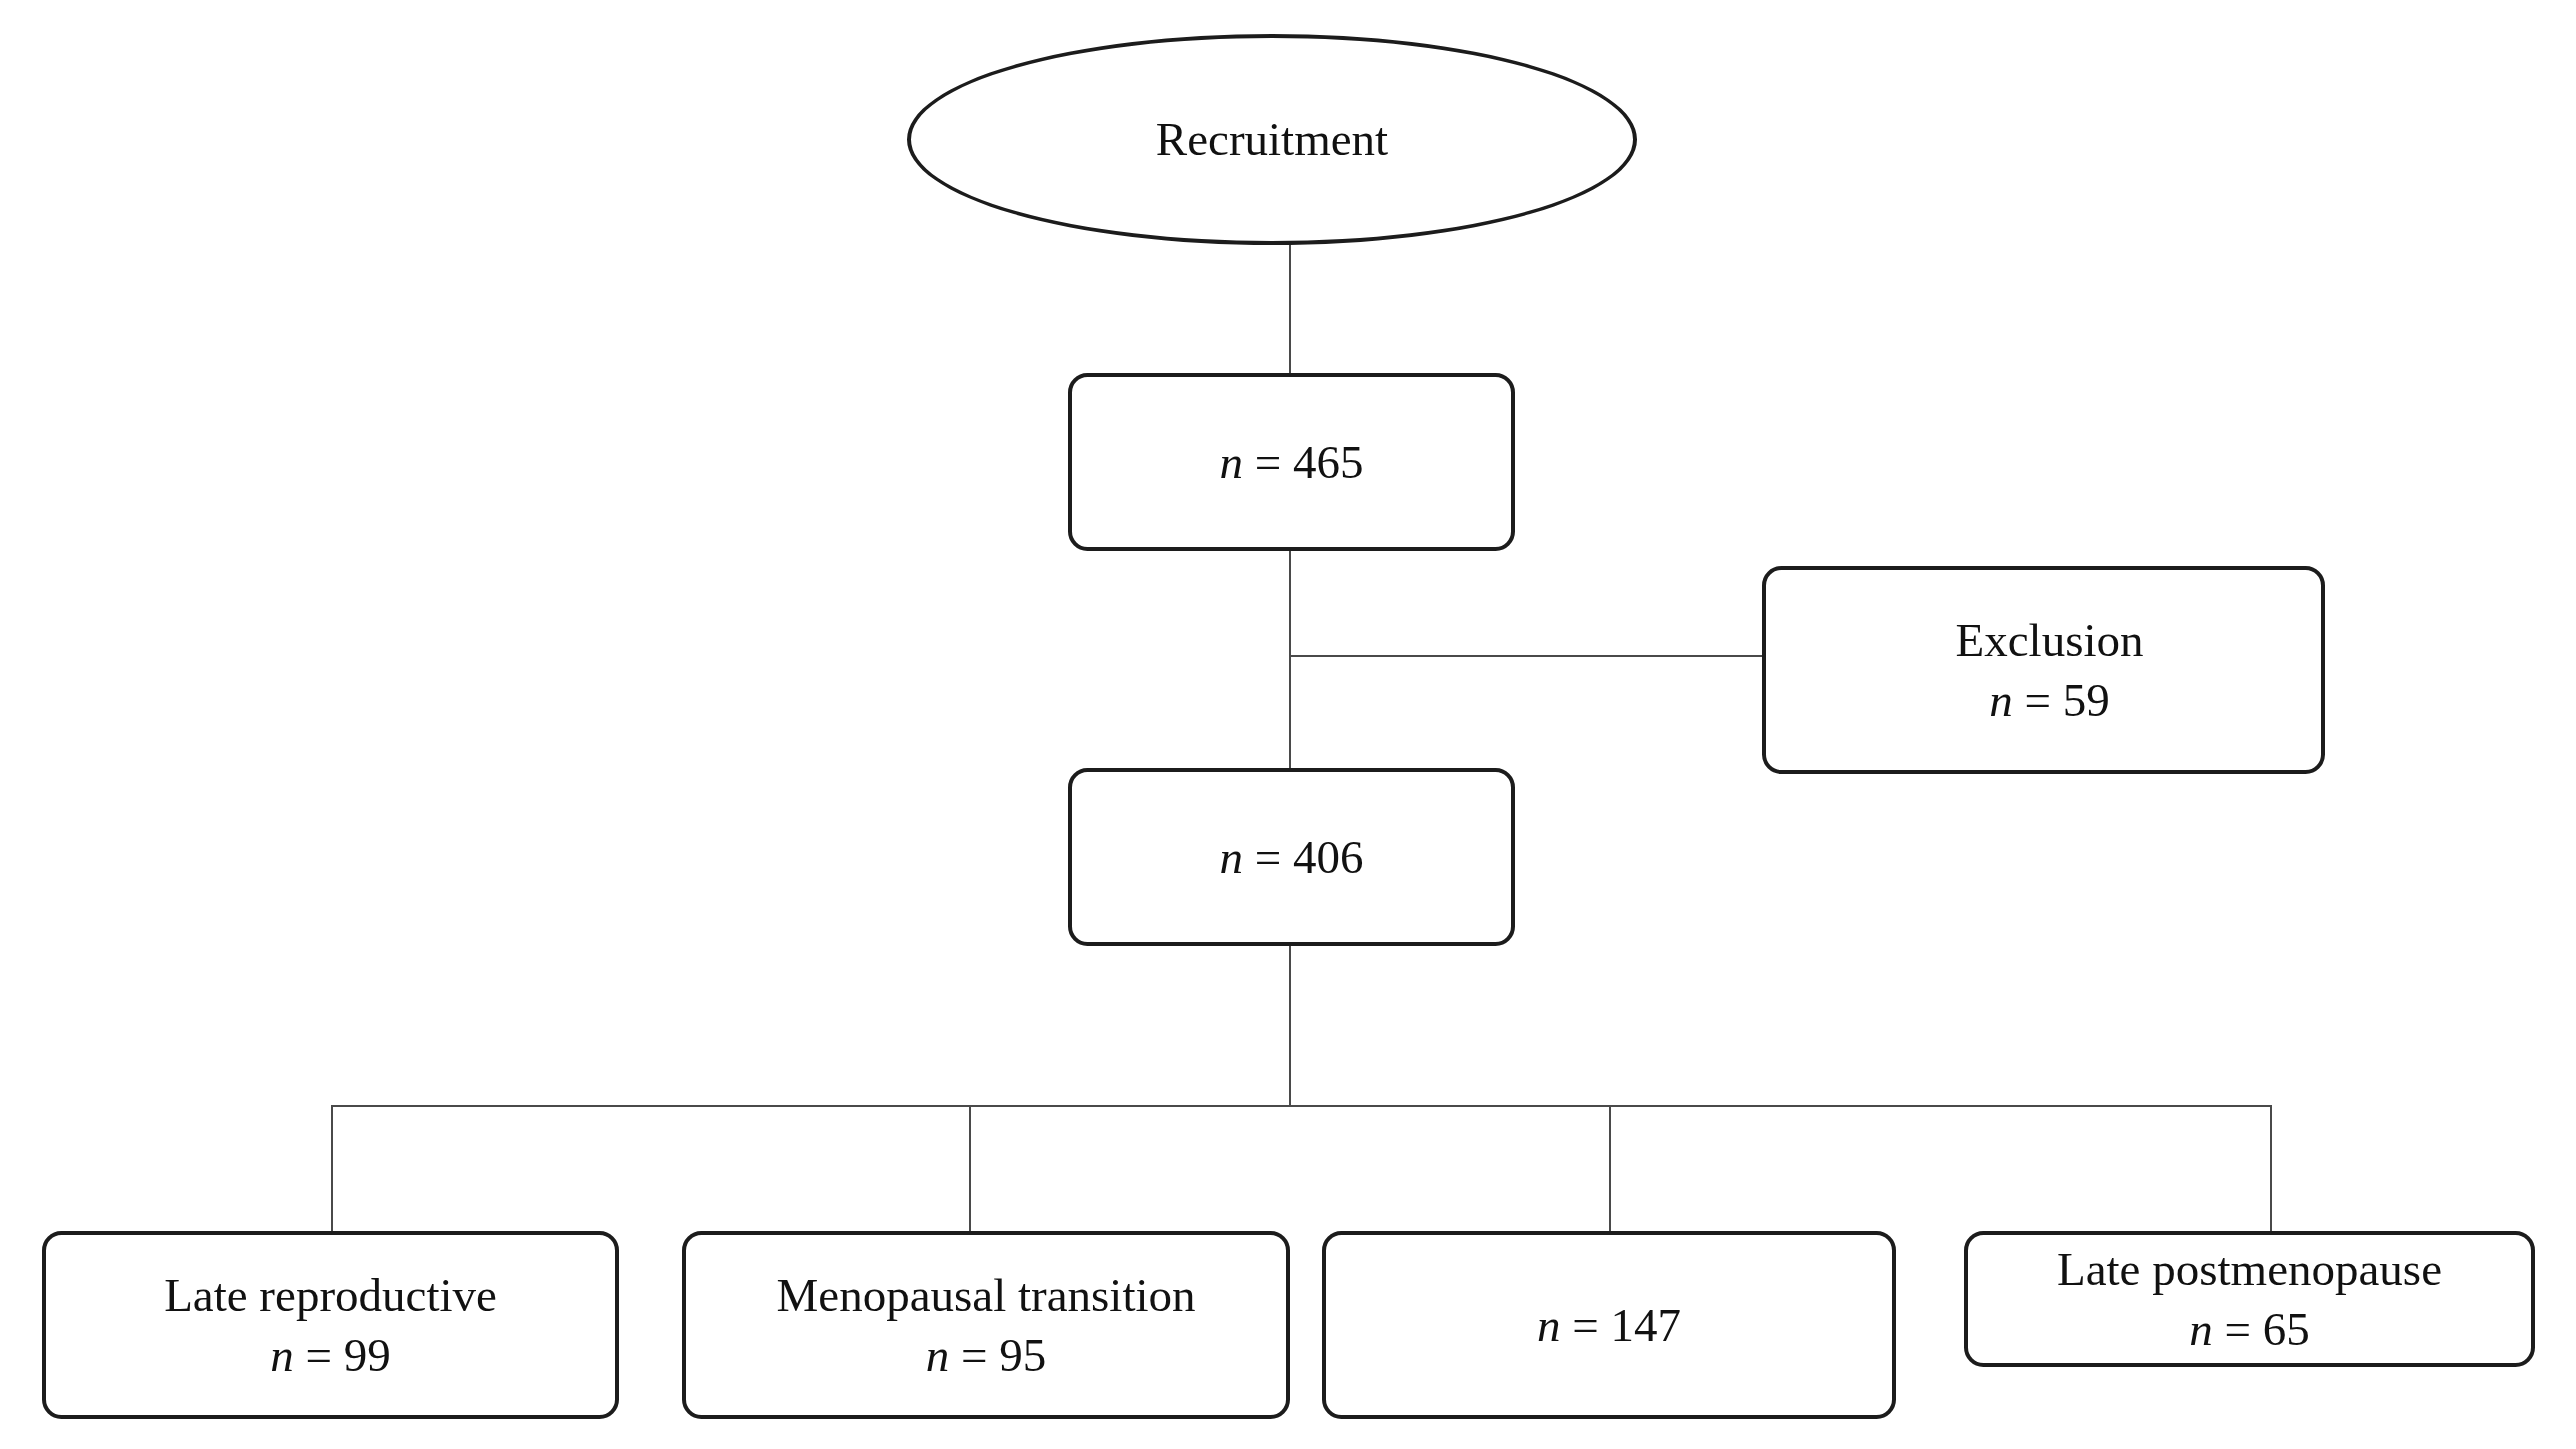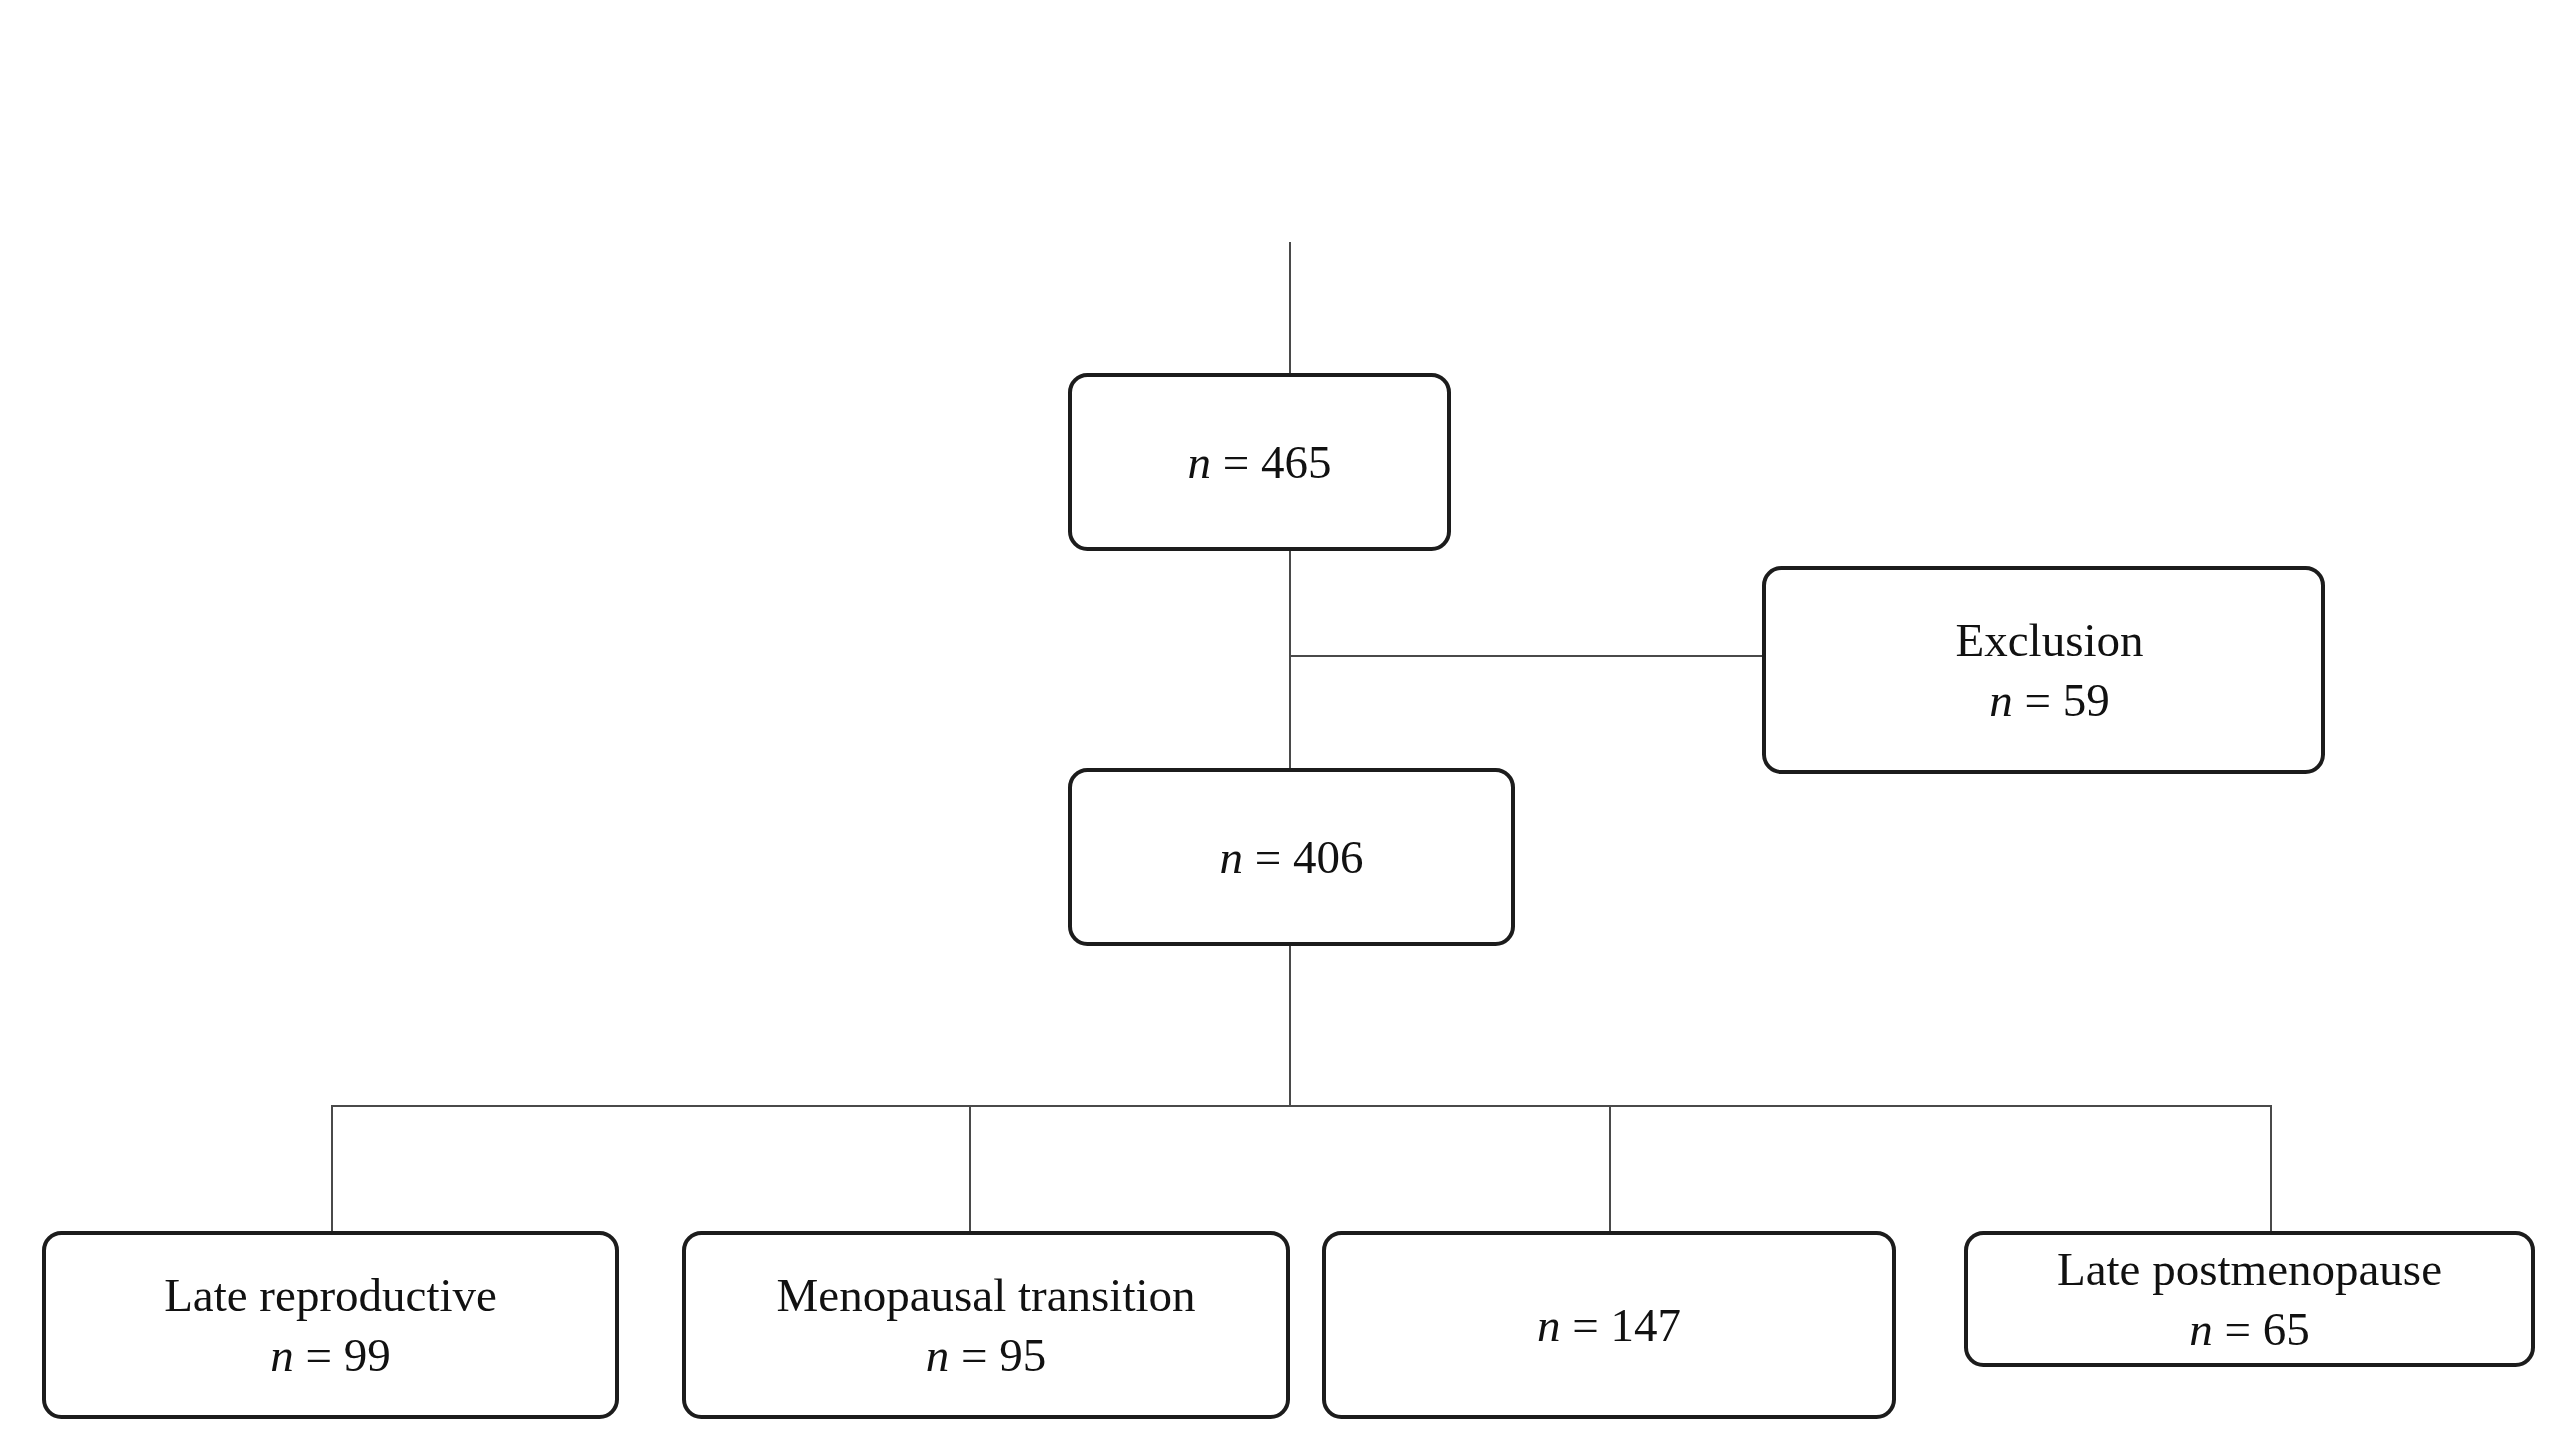--- a/index.html
+++ b/index.html
@@ -58,22 +58,25 @@
   <div class="connector vline" style="left:1289px; top:242px;  height:133px;"></div>
   <div class="connector vline" style="left:1289px; top:551px;  height:218px;"></div>
   <div class="connector hline" style="left:1290px; top:655px;  width:472px;"></div>
   <div class="connector vline" style="left:1289px; top:946px; height:161px;"></div>
   <div class="connector hline" style="left:331px;  top:1105px; width:1941px;"></div>
   <div class="connector vline" style="left:331px;  top:1105px; height:127px;"></div>
   <div class="connector vline" style="left:969px; top:1105px; height:127px;"></div>
   <div class="connector vline" style="left:1609px; top:1105px; height:127px;"></div>
   <div class="connector vline" style="left:2270px; top:1105px; height:127px;"></div>
 
+  <div class="node ellipse" style="left:907px; top:34px; width:730px; height:211px;">
+    <span>Recruitment</span>
+  </div>
 
-  <div class="node rect" style="left:1068px; top:373px; width:383px; height:178px;">
+  <div class="node rect" style="left:1068px; top:373px; width:447px; height:178px;">
     <span class="nline"><span class="nvar">n</span><span> = 465</span></span>
   </div>
 
   <div class="node rect" style="left:1762px; top:566px; width:563px; height:208px;padding-left:12px;">
     <span>Exclusion</span>
     <span class="nline"><span class="nvar">n</span><span> = 59</span></span>
   </div>
 
   <div class="node rect" style="left:1068px; top:768px; width:447px; height:178px;">
     <span class="nline"><span class="nvar">n</span><span> = 406</span></span>

